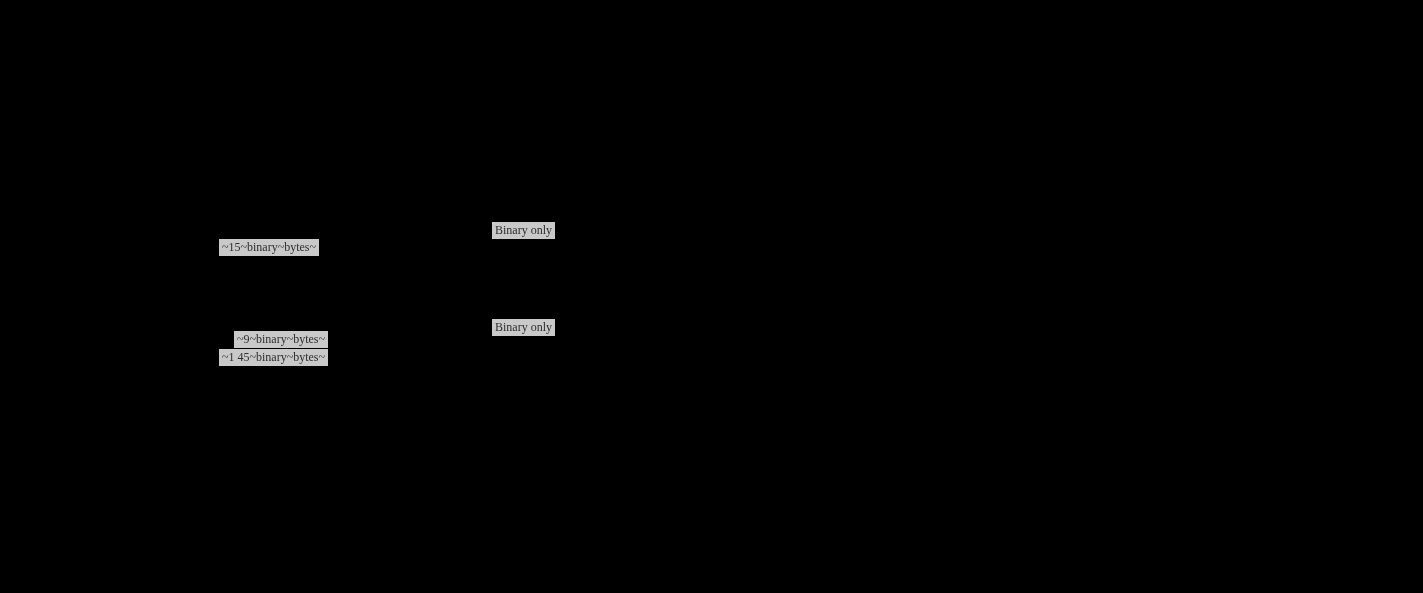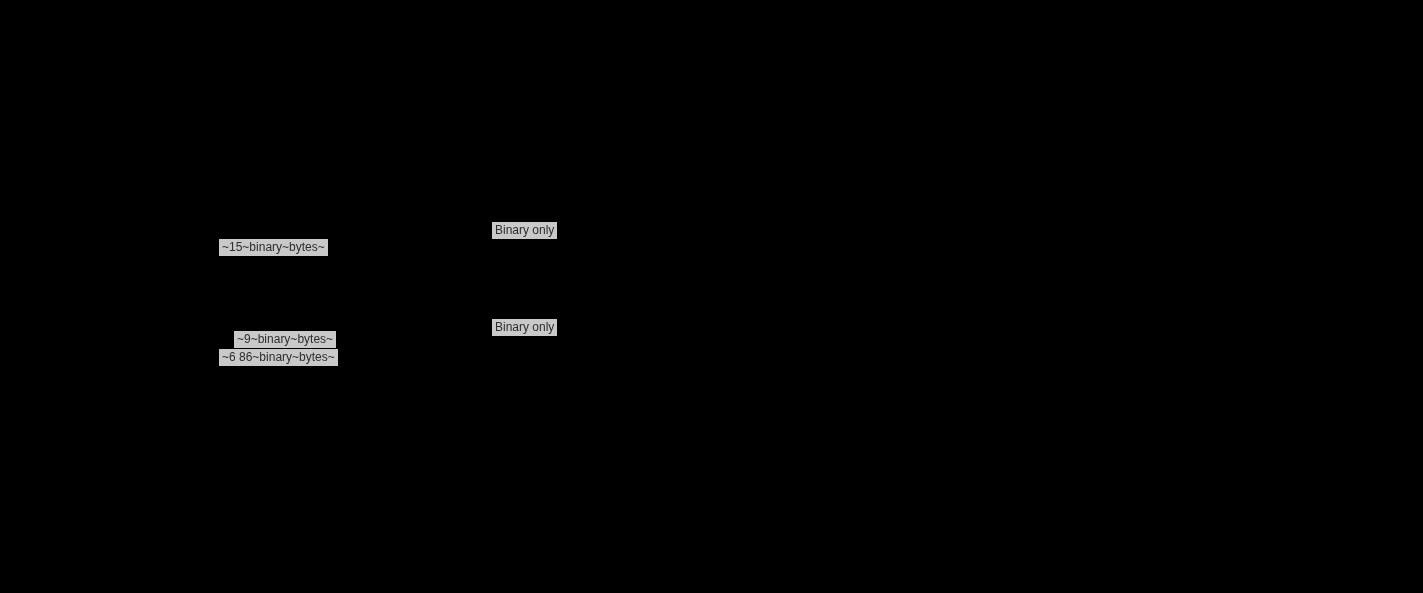--- a/index.html
+++ b/index.html
@@ -17,21 +17,21 @@
     position: relative;
     width: 1423px;
     height: 593px;
     background: #000000;
   }
   .label {
     position: absolute;
     display: inline-block;
     background: #c9c9c9;
     color: #2e2e2e;
-    font-family: Liberation Sans, sans-serif;
+    font-family: Liberation Serif, serif;
     font-size: 12px;
     line-height: 13px;
     padding: 2px 3px;
     white-space: pre;
     box-sizing: border-box;
   }
   
   .pos-bytes-15   { left: 219px; top: 239px; text-align: center; }
   .pos-binonly-1  { left: 492px; top: 222px; }
   .pos-binonly-2  { left: 492px; top: 319px; }
@@ -44,15 +44,15 @@
 <div class="canvas">
 
   <span class="label pos-bytes-15">~15~binary~bytes~</span>
 
   <span class="label pos-binonly-1">Binary only</span>
 
   <span class="label pos-binonly-2">Binary only</span>
 
   <span class="label pos-bytes-9">~9~binary~bytes~</span>
 
-  <span class="label pos-bytes-186">~6 86~binary~bytes~</span>
+  <span class="label pos-bytes-186">~1 45~binary~bytes~</span>
 
 </div>
 
 </body></html>

